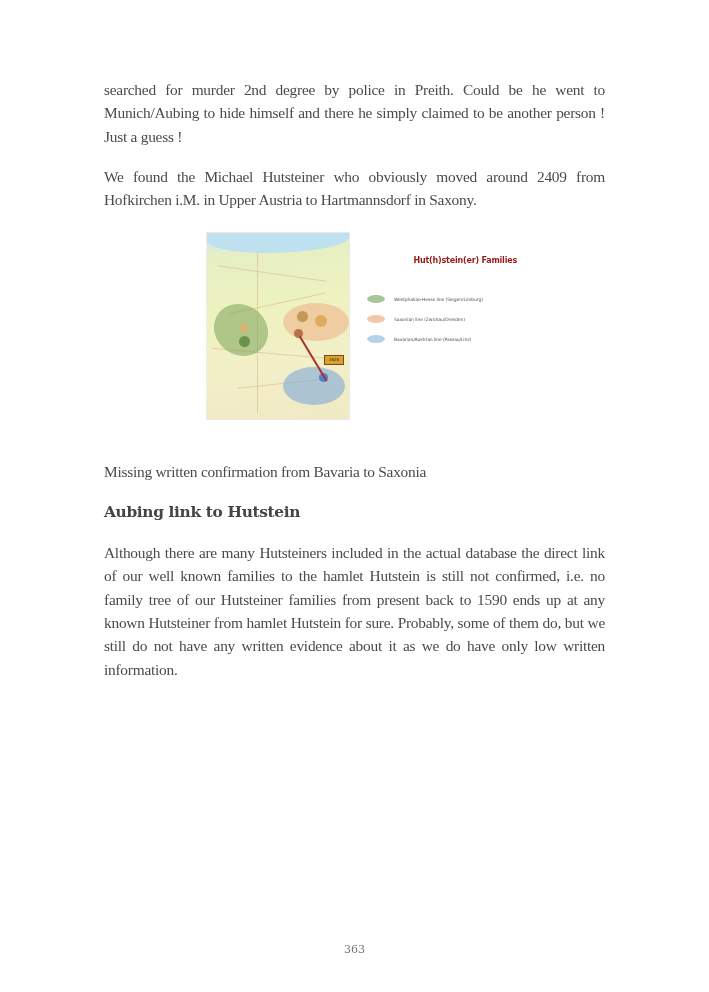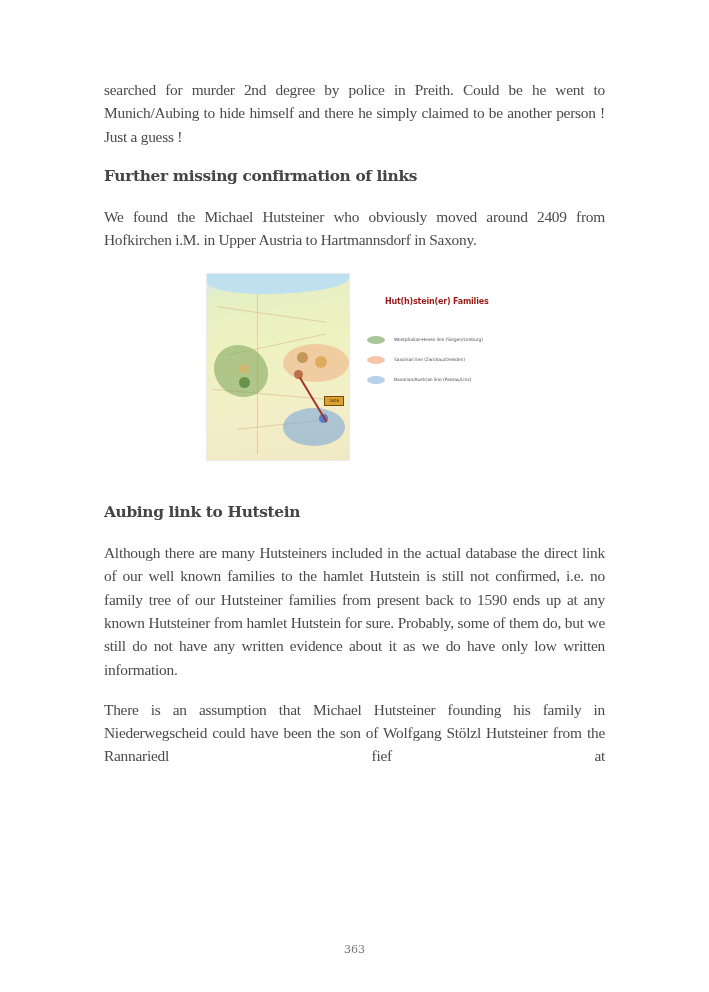--- a/index.html
+++ b/index.html
@@ -102,20 +102,21 @@
       width: 150px;
       font-family: "DejaVu Sans", sans-serif;
     }
     .legend-title {
       font-size: 8px;
       font-weight: bold;
       color: #9a1a1a;
       margin-left: 18px;
       margin-bottom: 24px;
       letter-spacing: -0.2px;
+      text-align: right;
     }
     .legend-item {
       display: flex;
       align-items: center;
       height: 20px;
     }
     .legend-swatch {
       width: 18px;
       height: 8px;
       border-radius: 50%;
@@ -138,21 +139,20 @@
       font-size: 11px;
       color: #777;
     }
   </style>
 </head>
 <body>
 
 <div class="page">
   <p class="para">searched for murder 2nd degree by police in Preith. Could be he went to Munich/Aubing to hide himself and there he simply claimed to be another person ! Just a guess !</p>
 
-  <p class="heading">Further missing confirmation of links</p>
 
 
   <p class="para">We found the Michael Hutsteiner who obviously moved around 2409 from Hofkirchen i.M. in Upper Austria to Hartmannsdorf in Saxony.</p>
 
   <div class="figure">
     <div class="map">
       <div class="sea"></div>
       <div class="road" style="left:10px; top:40px; width:110px; transform:rotate(8deg);"></div>
       <div class="road" style="left:20px; top:70px; width:100px; transform:rotate(-12deg);"></div>
       <div class="road" style="left:5px; top:120px; width:120px; transform:rotate(5deg);"></div>
@@ -185,21 +185,21 @@
         <span class="legend-swatch" style="background:#f4c7a8;"></span>
         <span class="legend-text">Saxonian line (Zwickau/Dresden)</span>
       </div>
       <div class="legend-item">
         <span class="legend-swatch" style="background:#b6d1ea;"></span>
         <span class="legend-text">Bavarian/Austrian line (Passau/Linz)</span>
       </div>
     </div>
   </div>
 
+  <p class="para left">Missing written confirmation from Bavaria to Saxonia</p>
 
   <p class="heading">Aubing link to Hutstein</p>
 
   <p class="para">Although there are many Hutsteiners included in the actual database the direct link of our well known families to the hamlet Hutstein is still not confirmed, i.e. no family tree of our Hutsteiner families from present back to 1590 ends up at any known Hutsteiner from hamlet Hutstein for sure. Probably, some of them do, but we still do not have any written evidence about it as we do have only low  written information.</p>
 
-  <p class="para" style="text-align-last: justify;">There is an assumption that Michael Hutsteiner founding his family in Niederwegscheid could have been the son of Wolfgang Stölzl Hutsteiner from the Rannariedl fief at</p>
 </div>
 
 <div class="page-number">363</div>
 
 </body></html>

